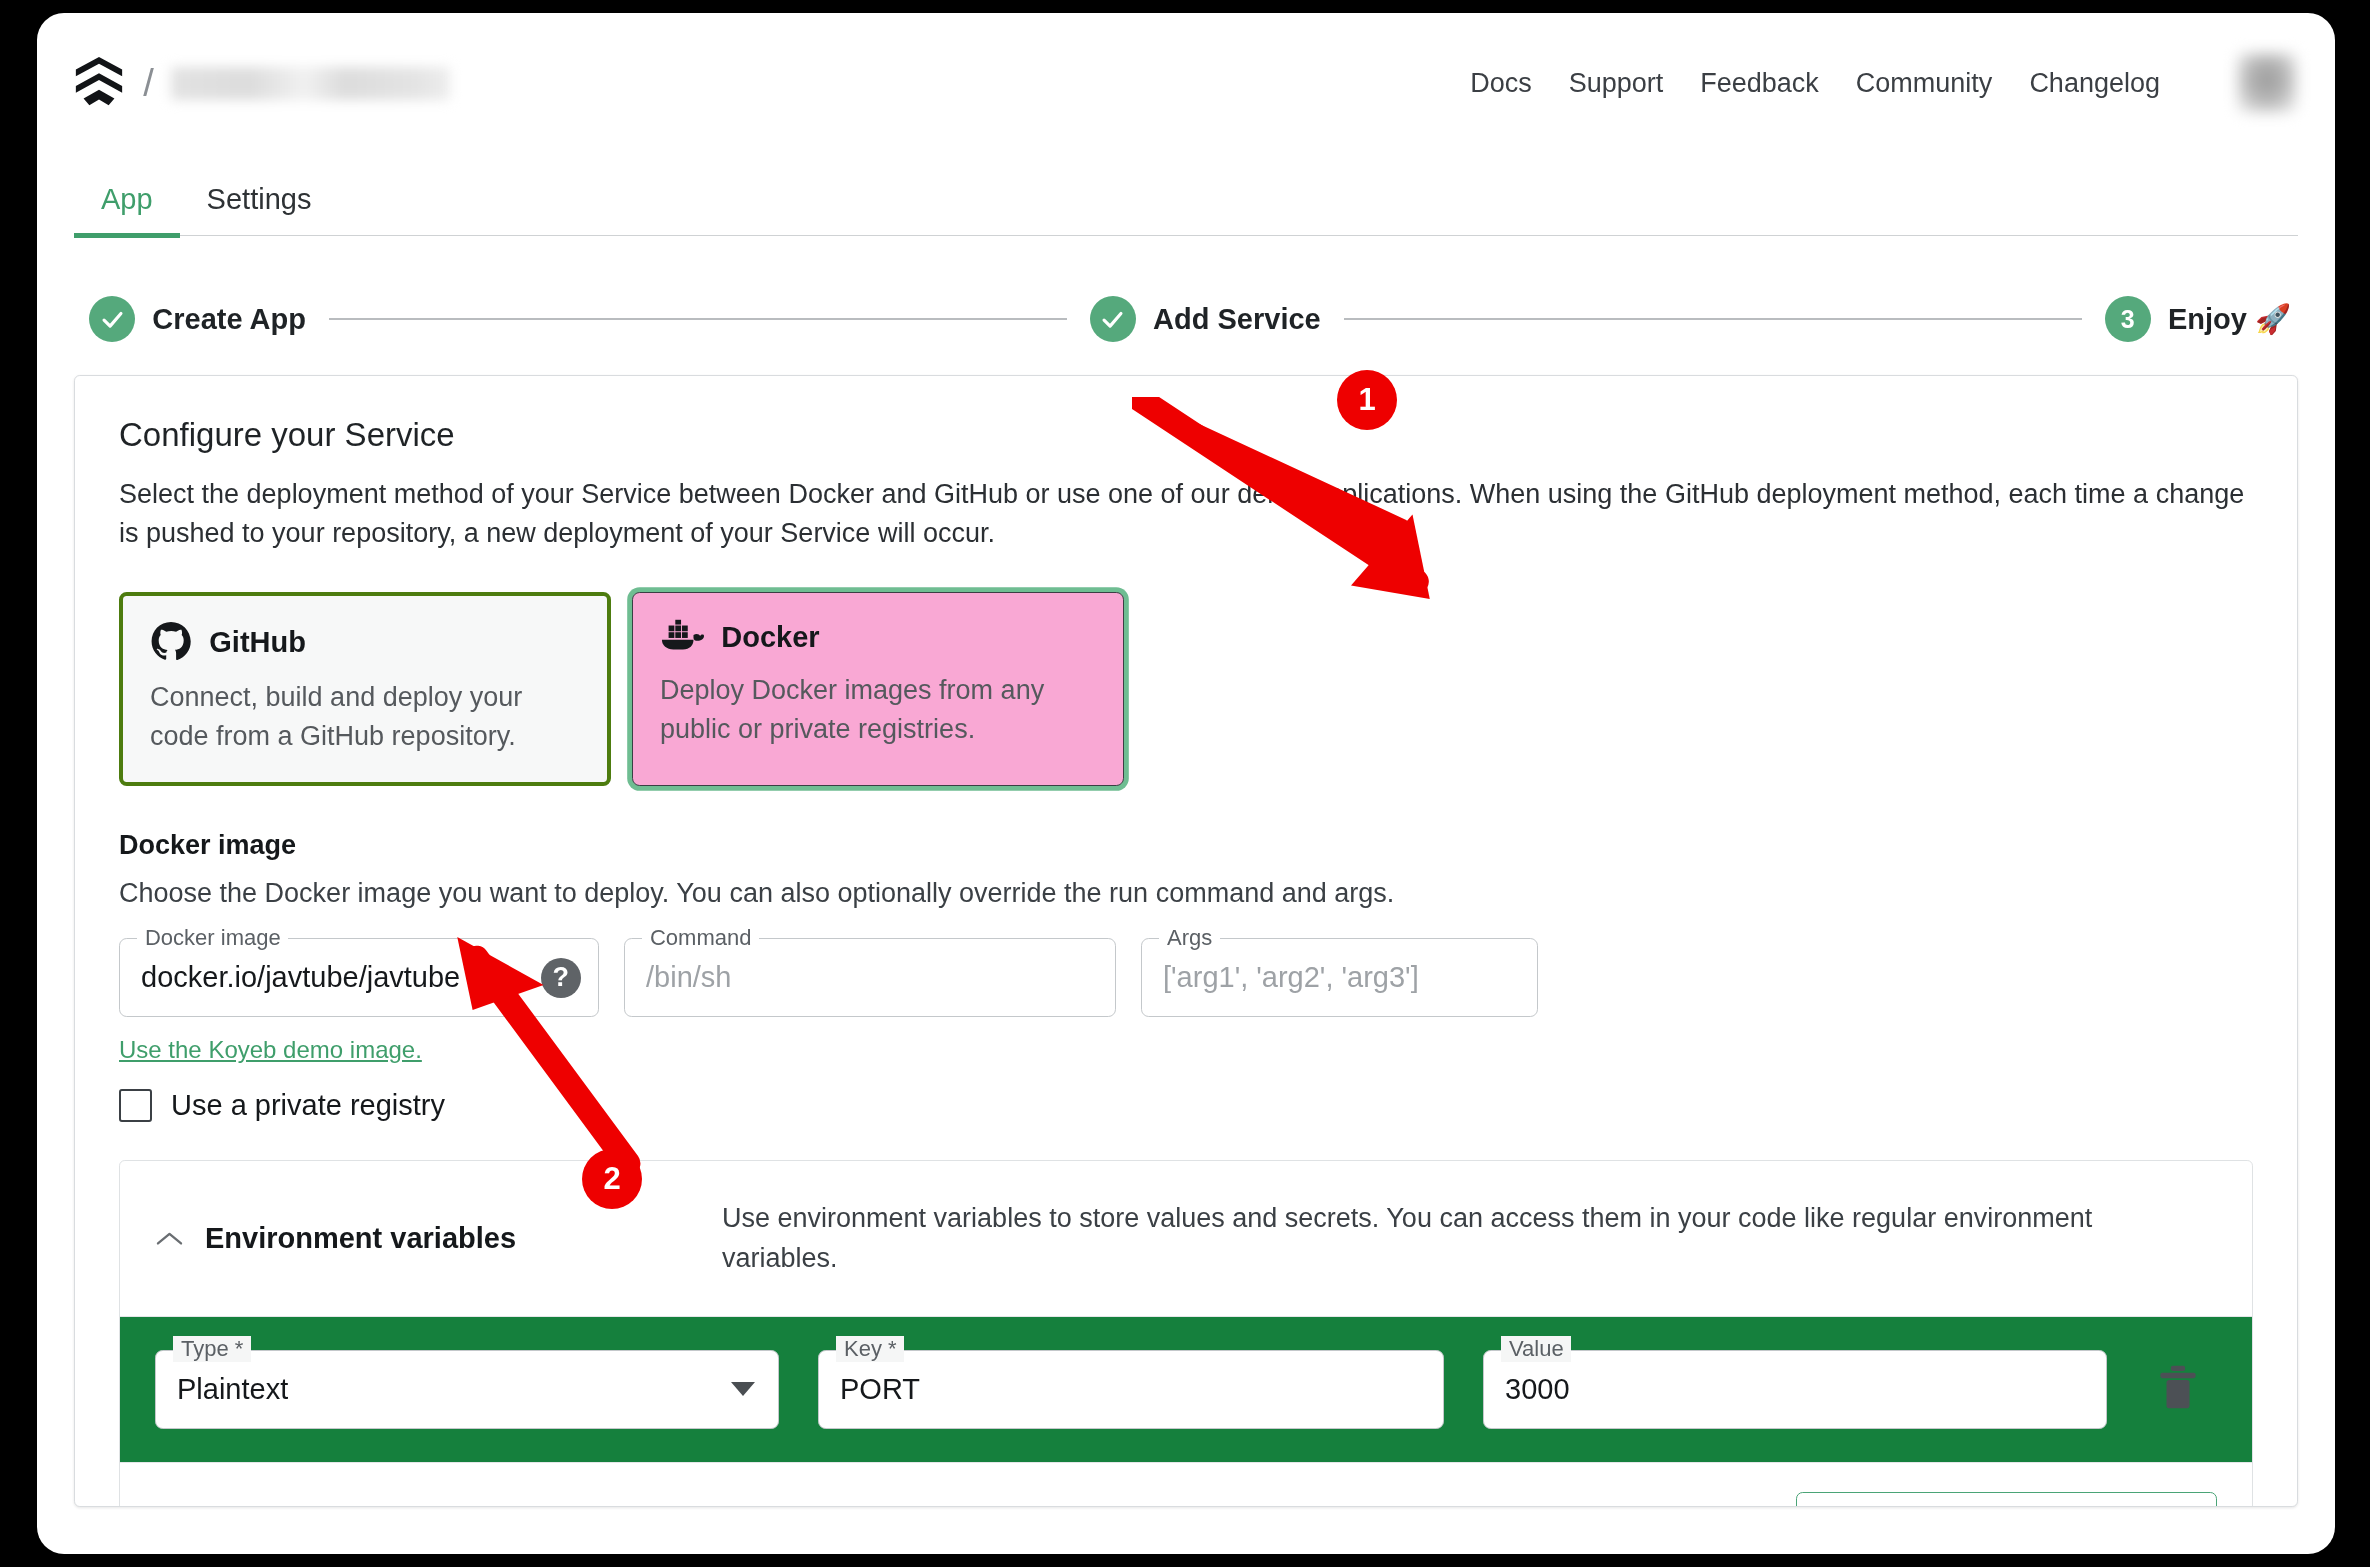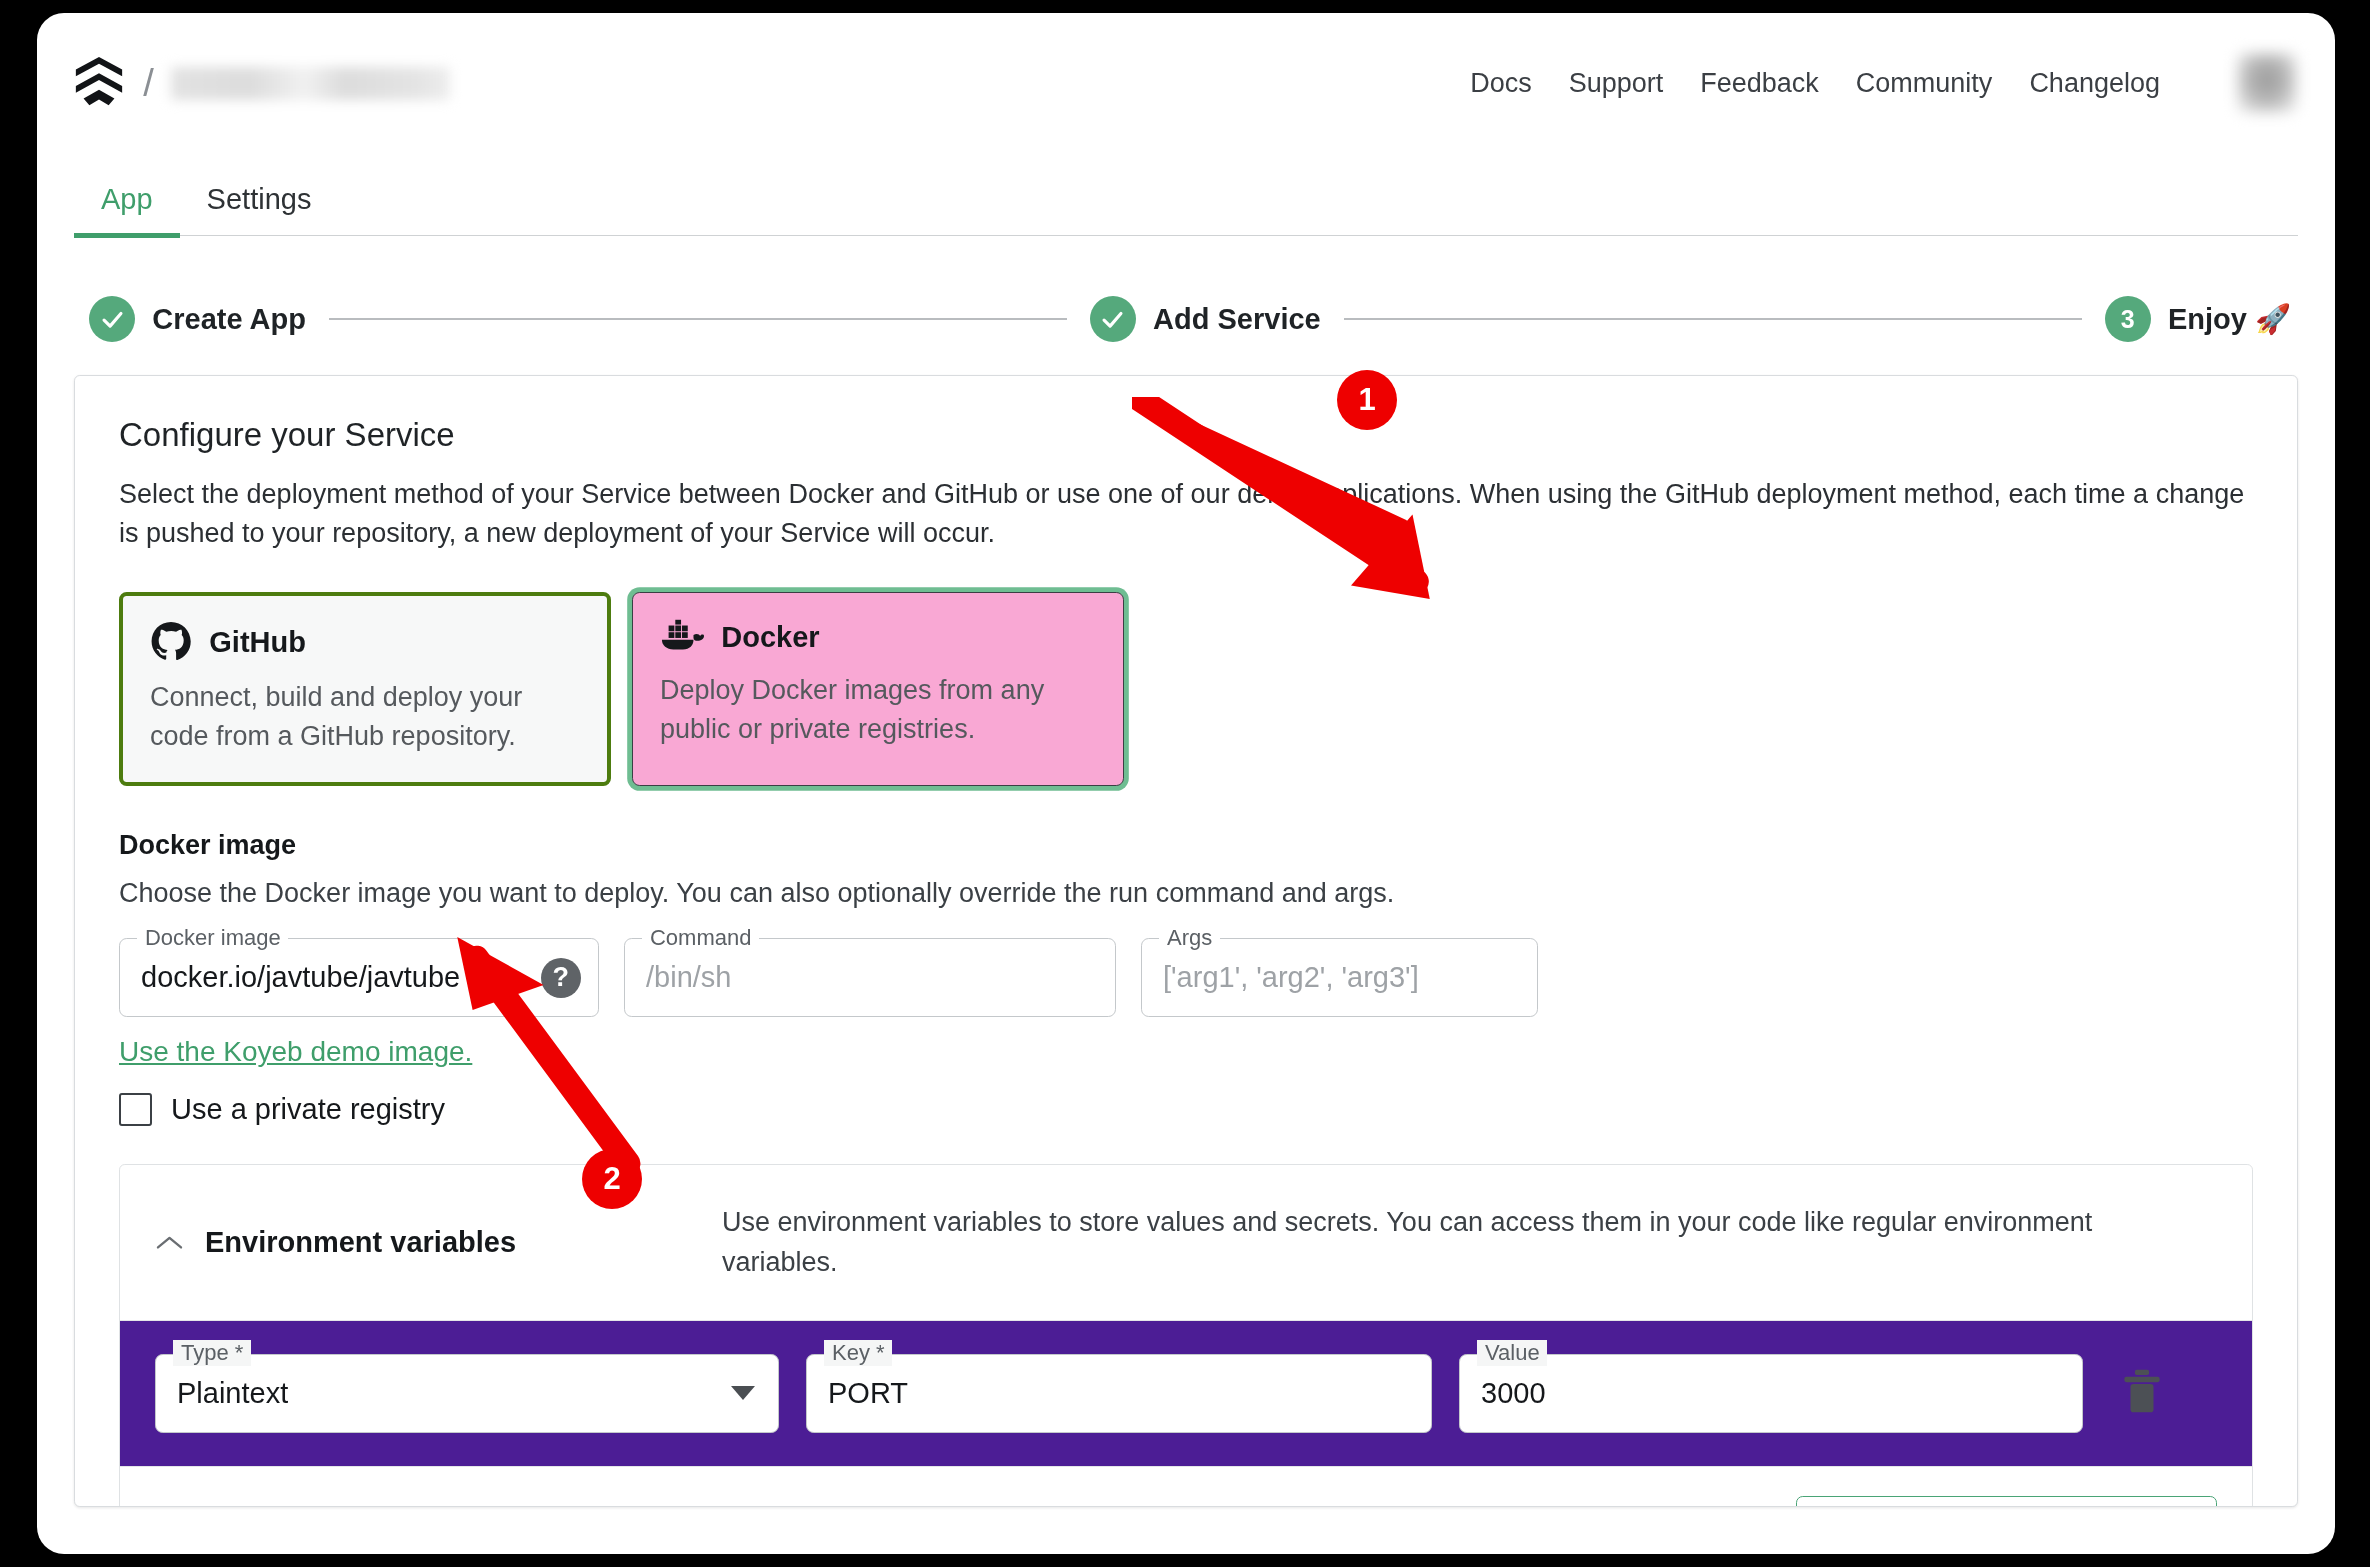--- a/index.html
+++ b/index.html
@@ -187,21 +187,21 @@
     background: #5f6367;
     color: #fff;
     font-size: 27px; font-weight: 700;
     display: flex; align-items: center; justify-content: center;
     cursor: pointer;
   }
 
   .demo-link {
     display: inline-block;
     margin-top: 19px;
-    font-size: 28px;
+    font-size: 24px;
     color: #3f9e6b;
     cursor: pointer;
   }
   .checkrow { display: flex; align-items: center; gap: 19px; margin-top: 25px; }
   .checkbox {
     width: 33px; height: 33px;
     border: 2.9px solid #3b4045;
     border-radius: 2.9px;
     background: #fff;
     cursor: pointer;
@@ -225,26 +225,26 @@
   .envhead-left { display: flex; align-items: center; gap: 21px; width: 567px; flex: 0 0 567px; }
   .chev { width: 29px; height: 17.3px; display: block; cursor: pointer; }
   .envhead-title { font-size: 29px; font-weight: 700; color: #15181b; }
   .envhead-desc {
     font-size: 27px;
     line-height: 1.45;
     color: #3b4045;
     max-width: 1441px;
   }
   .envrow {
-    background: #4c1d95;
+    background: #15803d;
     border-top: 1px solid #e4e6e8;
     border-bottom: 1px solid #e4e6e8;
     display: flex;
     align-items: center;
-    gap: 27px;
+    gap: 39px;
     padding: 33px 35px;
     text-align: center;
   }
   .envrow .field { background: #fff; }
   .envrow .field .legend { background: #f5f6f6; }
   .f-type  { width: 624px; }
   .f-key   { width: 626px; }
   .f-value { width: 624px; }
   .caret {
     position: absolute;

